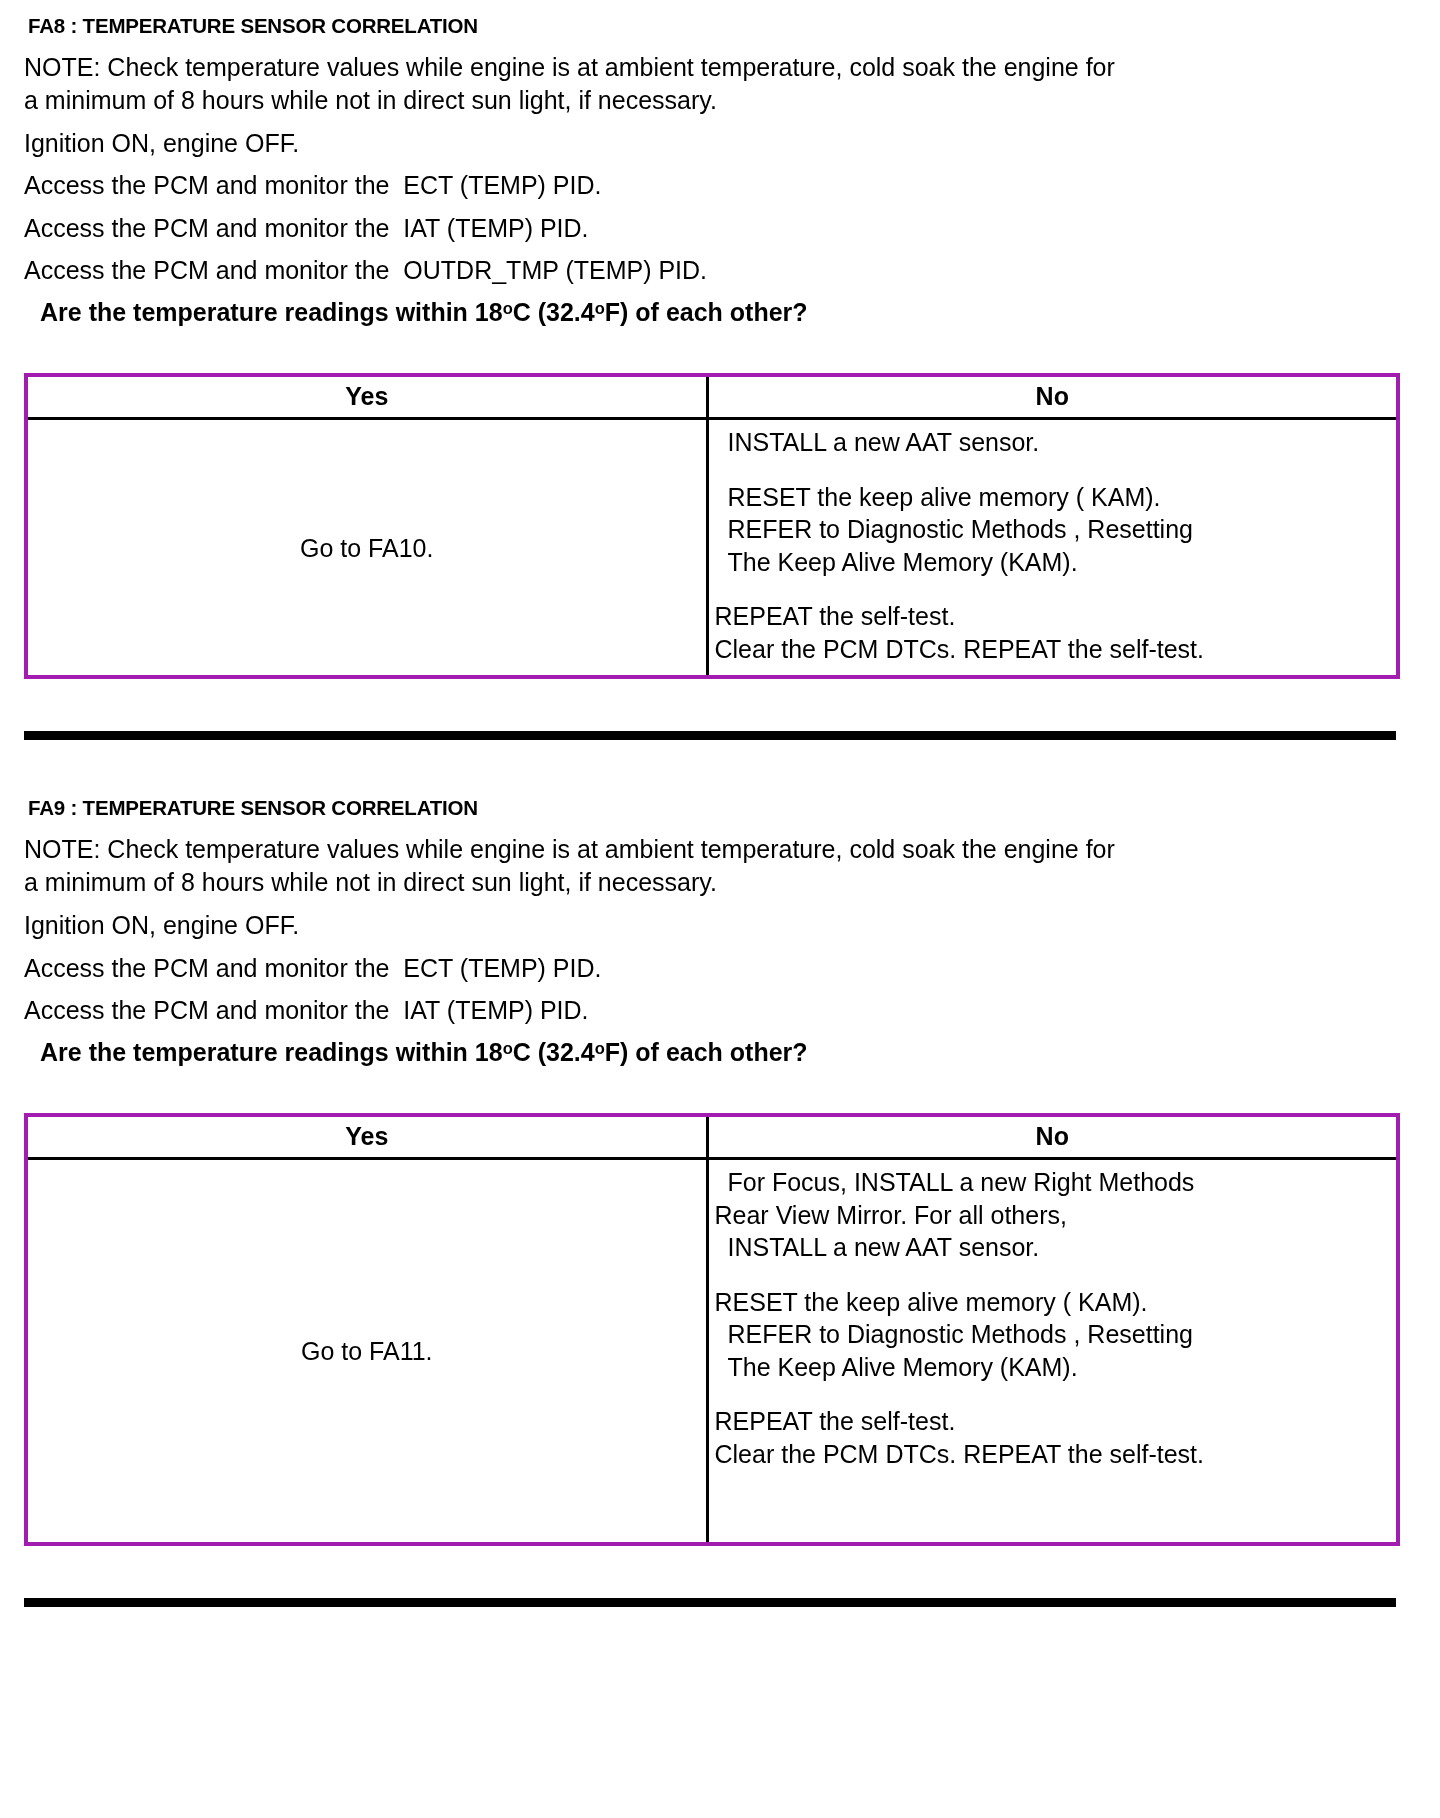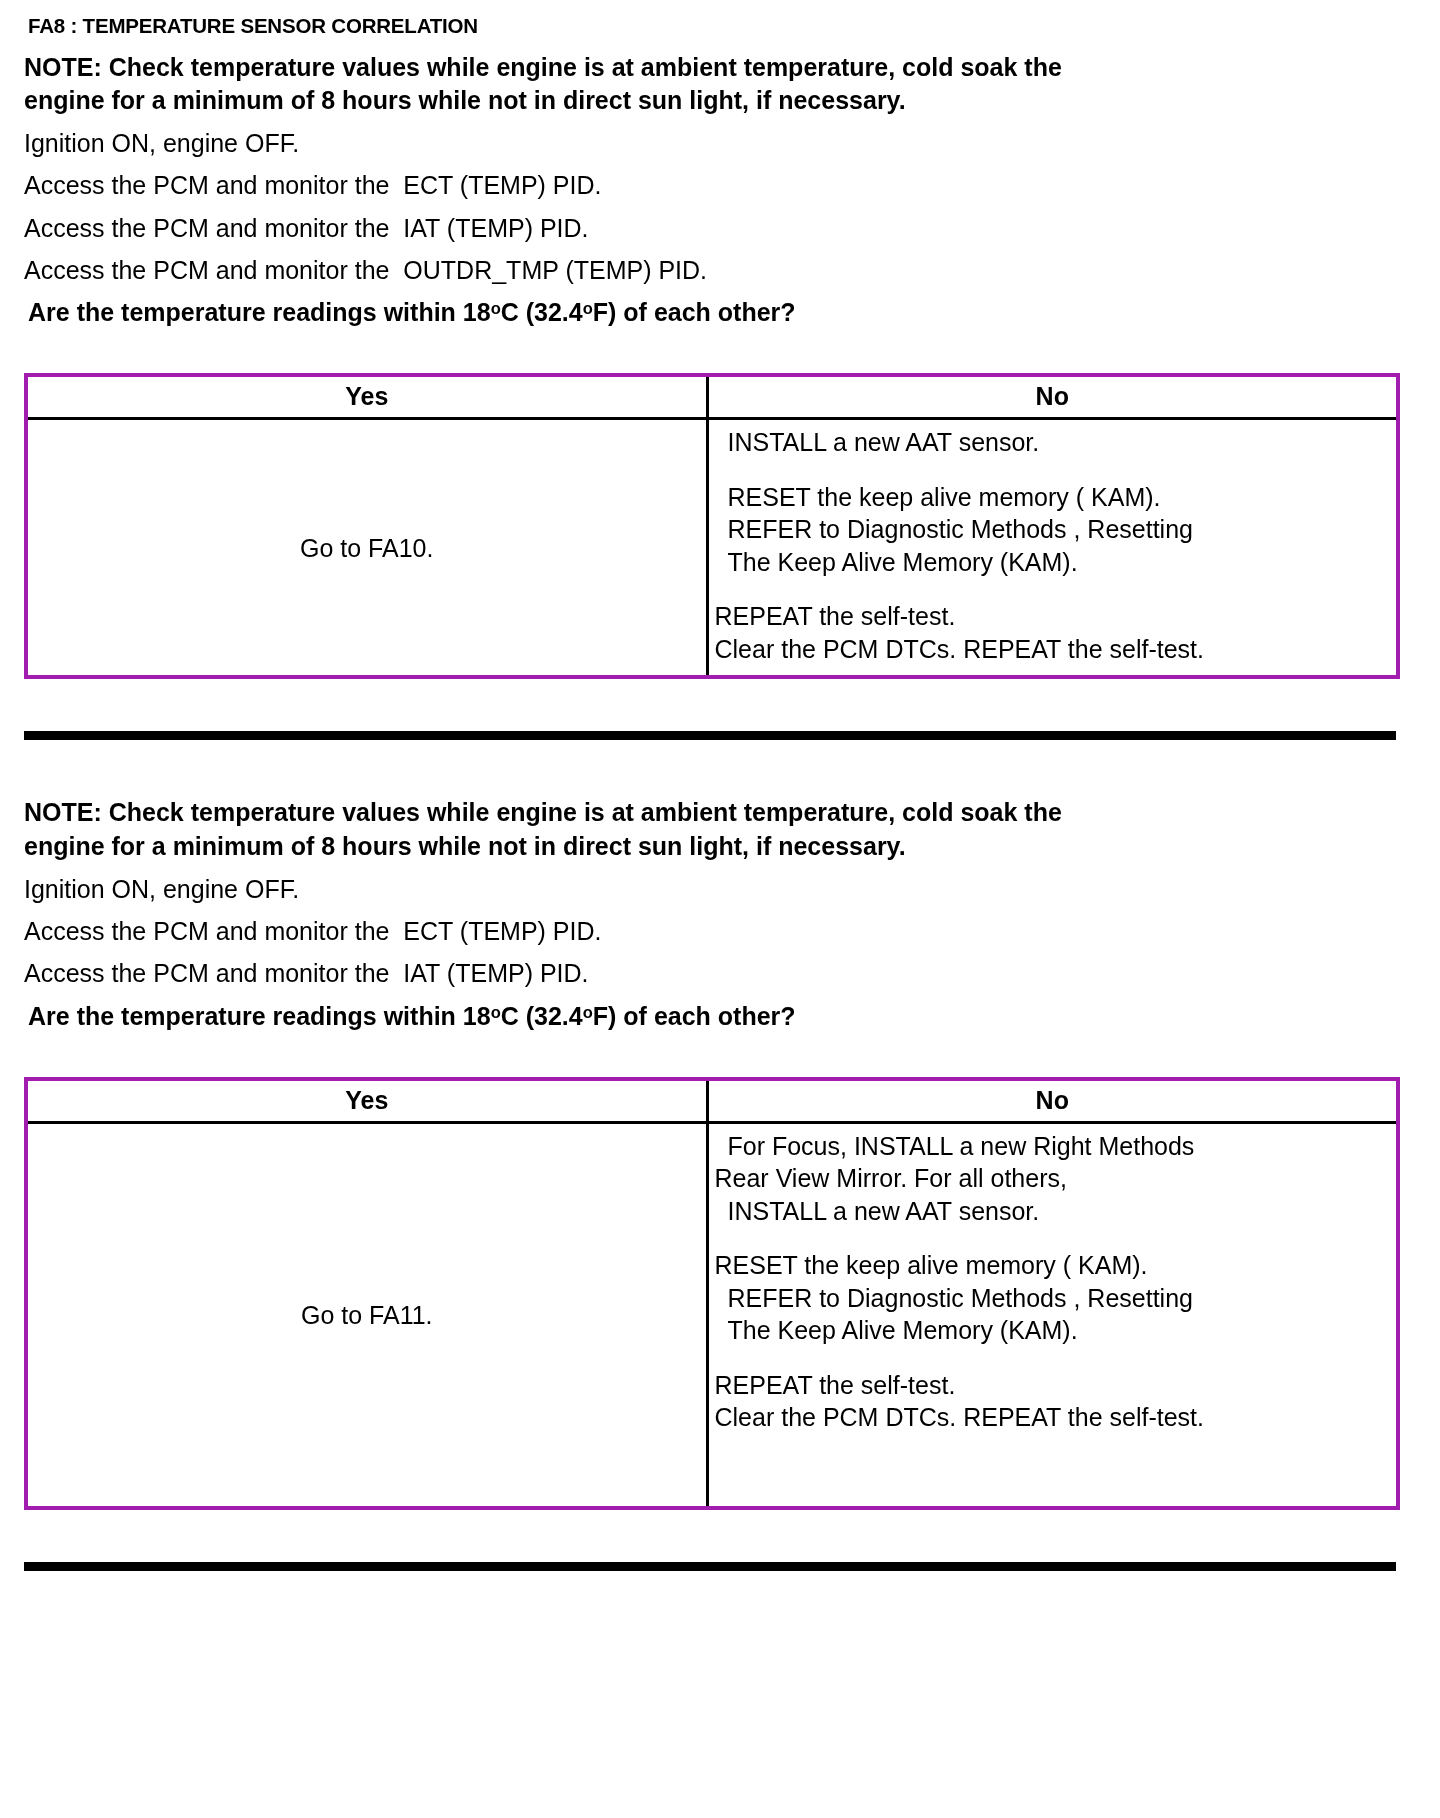--- a/index.html
+++ b/index.html
@@ -31,33 +31,32 @@
     margin: 0 0 12px 4px;
     white-space: pre;
   }
 
   
   .note {
     font-size: 25px;
     line-height: 1.33;
     margin: 0 0 10px 0;
     max-width: 1320px;
-    font-weight: bold;
   }
   .step {
     font-size: 25px;
     line-height: 1.33;
     margin: 0 0 9px 0;
     white-space: pre;
   }
   .question {
     font-size: 25px;
     font-weight: bold;
     line-height: 1.33;
-    margin: 4px 0 0 4px;
+    margin: 4px 0 0 16px;
     white-space: pre;
   }
   .deg {
     font-size: 0.66em;
     vertical-align: 0.42em;
     line-height: 0;
   }
 
   
   .decision-table {
@@ -170,20 +169,21 @@
         </tr>
       </tbody>
     </table>
 
     <div class="section-rule"></div>
     <div class="gap-after-rule"></div>
   </div>
 
   <div>
 
+    <div class="section-heading">FA9 : TEMPERATURE SENSOR CORRELATION</div>
 
     <p class="note">NOTE: Check temperature values while engine is at ambient temperature, cold soak the engine for a minimum of 8 hours while not in direct sun light, if necessary.</p>
 
     <p class="step">Ignition ON, engine OFF.</p>
     <p class="step">Access the PCM and monitor the  ECT (TEMP) PID.</p>
     <p class="step">Access the PCM and monitor the  IAT (TEMP) PID.</p>
 
     <p class="question"><span>Are the temperature readings within 18</span><span class="deg">o</span><span>C (32.4</span><span class="deg">o</span><span>F) of each other?</span></p>
 
     <table class="decision-table t2">

